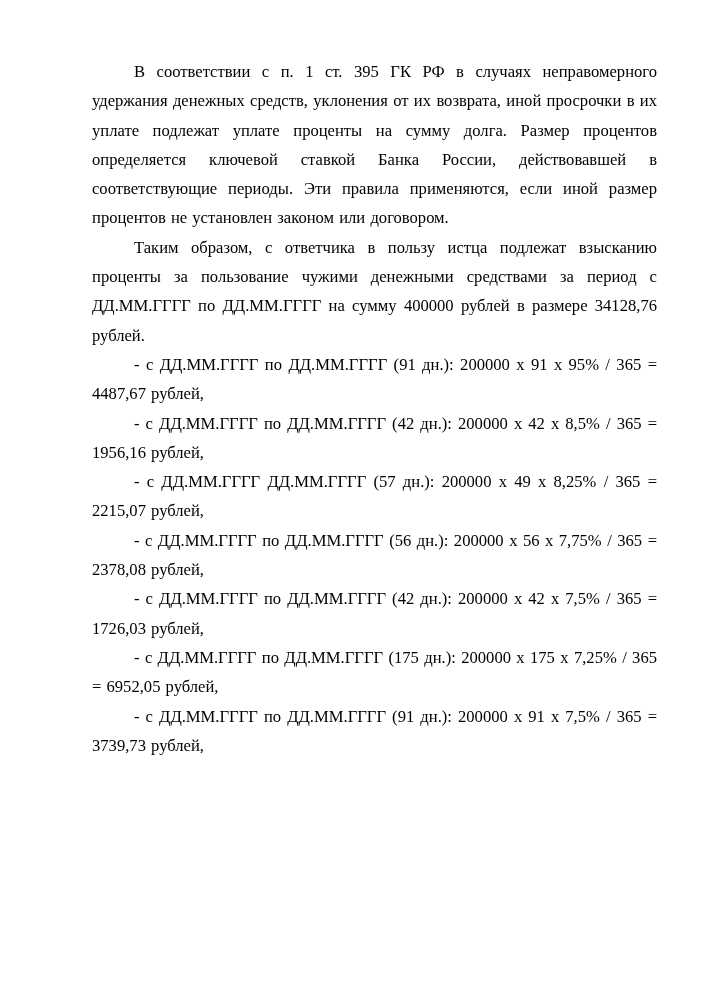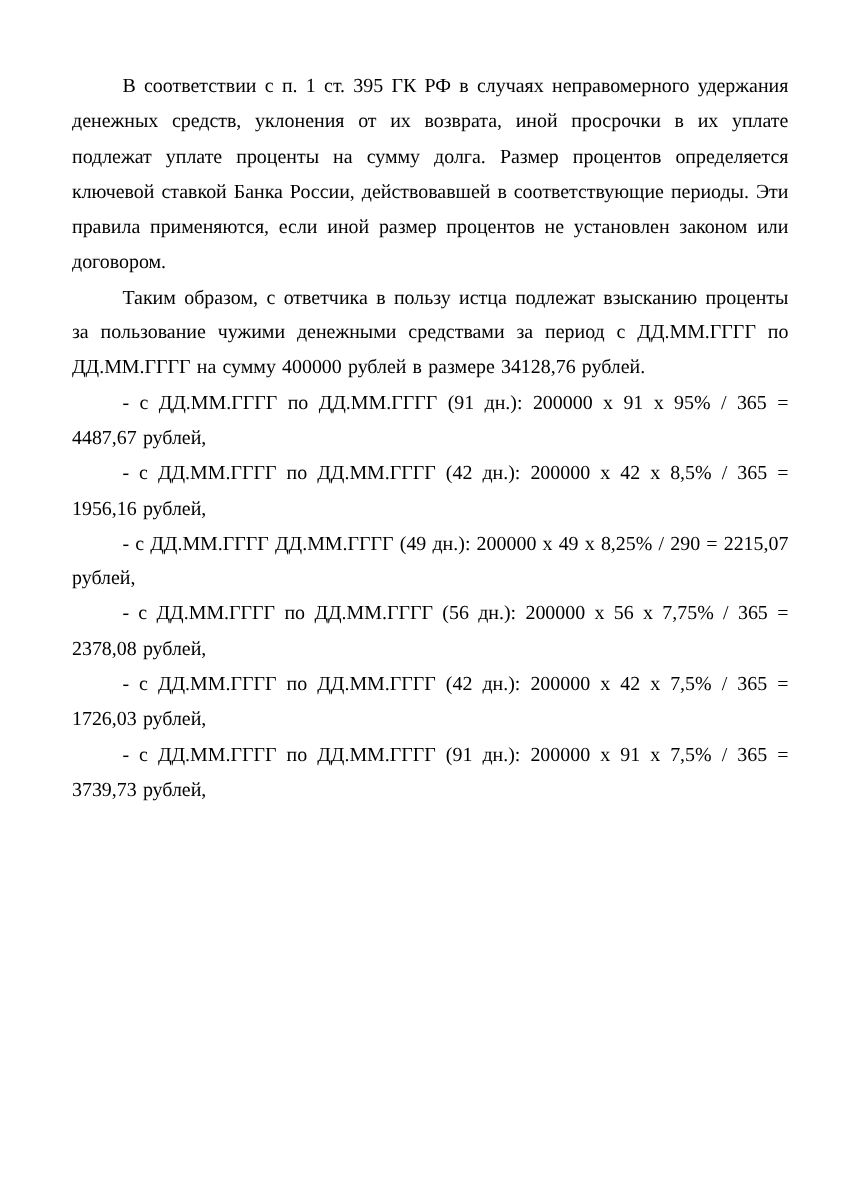--- a/index.html
+++ b/index.html
@@ -6,21 +6,21 @@
     margin: 0;
     padding: 0;
     background: #ffffff;
   }
   .page {
     position: relative;
     width: 707px;
     height: 984px;
     background: #ffffff;
     box-sizing: border-box;
-    padding: 57px 50px 0 60px;
+    padding: 57px 50px 0 92px;
     font-family: "Liberation Serif", "DejaVu Serif", serif;
     font-size: 16.6px;
     line-height: 29.3px;
     color: #000000;
     overflow: hidden;
   }
   .page p {
     margin: 0;
     padding: 0;
     text-align: justify;
@@ -29,17 +29,18 @@
   }
 </style>
 </head>
 <body>
 
 <div class="page">
   <p>В соответствии с п. 1 ст. 395 ГК РФ в случаях неправомерного удержания денежных средств, уклонения от их возврата, иной просрочки в их уплате подлежат уплате проценты на сумму долга. Размер процентов определяется ключевой ставкой Банка России, действовавшей в соответствующие периоды. Эти правила применяются, если иной размер процентов не установлен законом или договором.</p>
   <p>Таким образом, с ответчика в пользу истца подлежат взысканию проценты за пользование чужими денежными средствами за период с ДД.ММ.ГГГГ по ДД.ММ.ГГГГ на сумму 400000 рублей в размере 34128,76 рублей.</p>
   <p>- с ДД.ММ.ГГГГ по ДД.ММ.ГГГГ (91 дн.): 200000 х 91 х 95% / 365 = 4487,67 рублей,</p>
   <p>- с ДД.ММ.ГГГГ по ДД.ММ.ГГГГ (42 дн.): 200000 х 42 х 8,5% / 365 = 1956,16 рублей,</p>
-  <p>- с ДД.ММ.ГГГГ ДД.ММ.ГГГГ (49 дн.): 200000 х 49 х 8,25% / 290 = 2215,07 рублей,</p>
+  <p>- с ДД.ММ.ГГГГ ДД.ММ.ГГГГ (57 дн.): 200000 х 49 х 8,25% / 365 = 2215,07 рублей,</p>
   <p>- с ДД.ММ.ГГГГ по ДД.ММ.ГГГГ (56 дн.): 200000 х 56 х 7,75% / 365 = 2378,08 рублей,</p>
   <p>- с ДД.ММ.ГГГГ по ДД.ММ.ГГГГ (42 дн.): 200000 х 42 х 7,5% / 365 = 1726,03 рублей,</p>
+  <p>- с ДД.ММ.ГГГГ по ДД.ММ.ГГГГ (175 дн.): 200000 х 175 х 7,25% / 365 = 6952,05 рублей,</p>
   <p>- с ДД.ММ.ГГГГ по ДД.ММ.ГГГГ (91 дн.): 200000 х 91 х 7,5% / 365 = 3739,73 рублей,</p>
 </div>
 
 </body></html>

